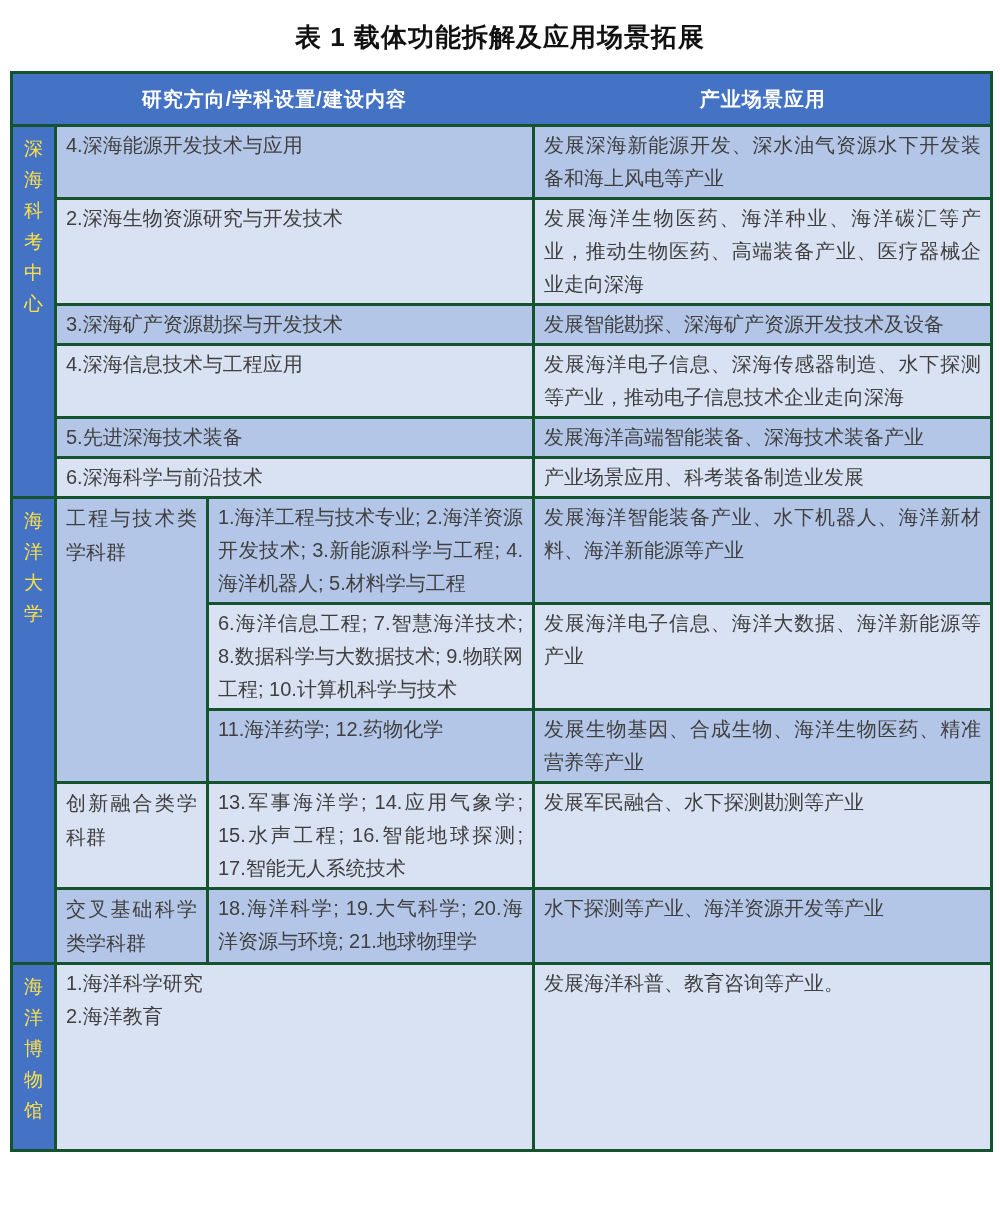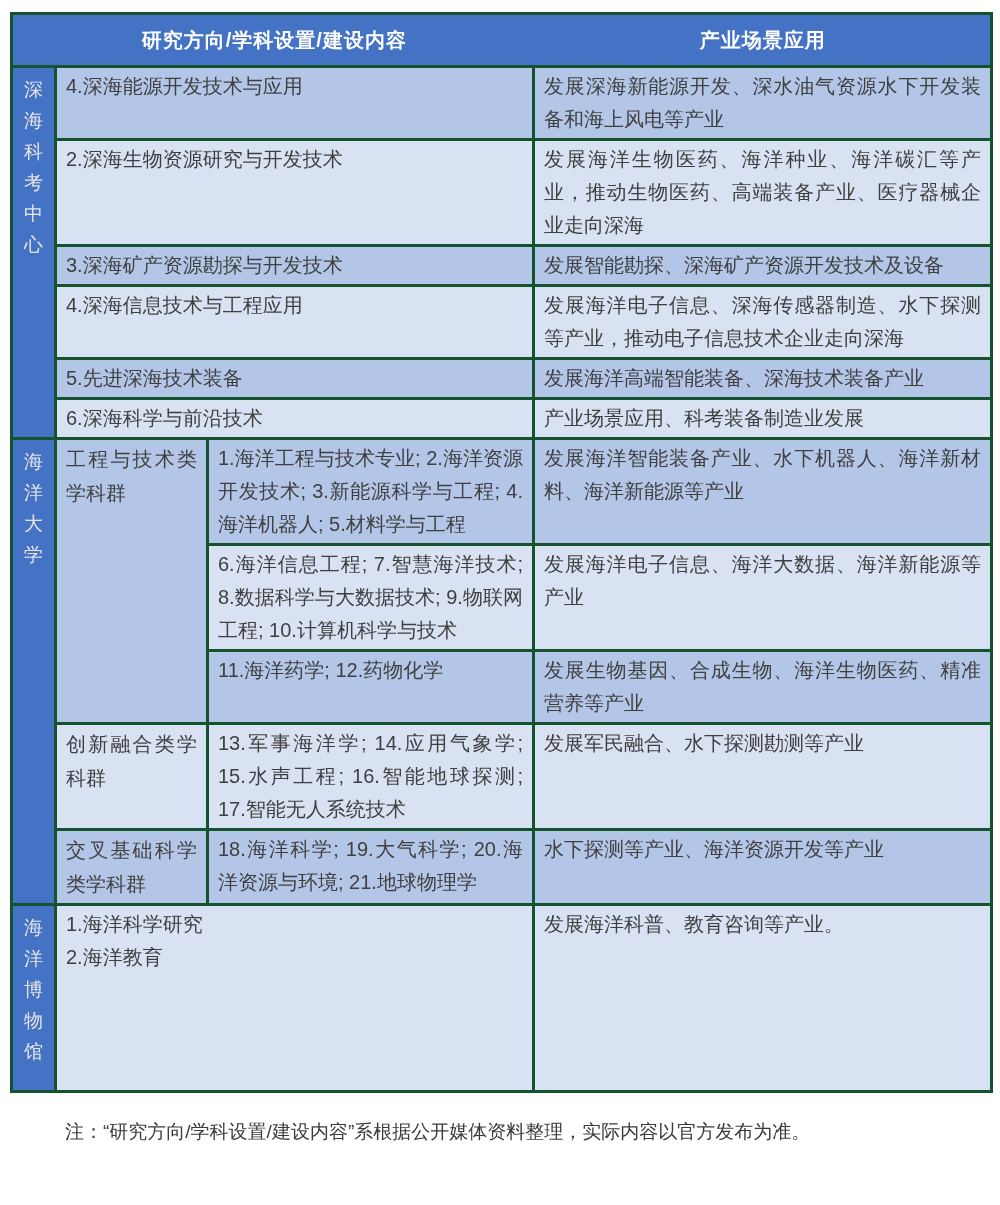--- a/index.html
+++ b/index.html
@@ -51,21 +51,21 @@
     color:#ffffff;
     font-weight:bold;
     font-size:20px;
     text-align:center;
     letter-spacing:1px;
   }
   .hdr-left{width:53.5%;}
   .hdr-right{width:46.5%;}
   td.vlabel{
     background:#4472c4;
-    color:#e5e5e5;
+    color:#fde047;
     font-size:19px;
     line-height:31px;
     padding:6px 10px;
     text-align:center;
     word-break:break-all;
   }
   td.med{background:#b4c6e7;}
   td.light{background:#d9e2f3;}
   td.groupcell{line-height:34px;}
   td.prewrap{white-space:pre-line;}
@@ -75,20 +75,21 @@
     padding-left:55px;
     font-size:19px;
     color:#3a3a3a;
   }
 </style>
 </head>
 <body>
 
 <div class="page">
 
+  <div class="title">表 1 载体功能拆解及应用场景拓展</div>
 
   <table class="tbl">
     <colgroup>
         <col class="c1">
         <col class="c2">
         <col class="c3">
         <col class="c4">
       </colgroup>
 
     <tbody>
@@ -155,15 +156,14 @@
     <tr class="tallrow">
       <td class="vlabel">海洋博物馆</td>
       <td class="light prewrap" colspan="2">1.海洋科学研究
 2.海洋教育</td>
       <td class="light">发展海洋科普、教育咨询等产业。</td>
     </tr>
 
   </tbody>
     </table>
 
-  <p class="note">注：“研究方向/学科设置/建设内容”系根据公开媒体资料整理，实际内容以官方发布为准。</p>
 
 </div>
 
 </body></html>

